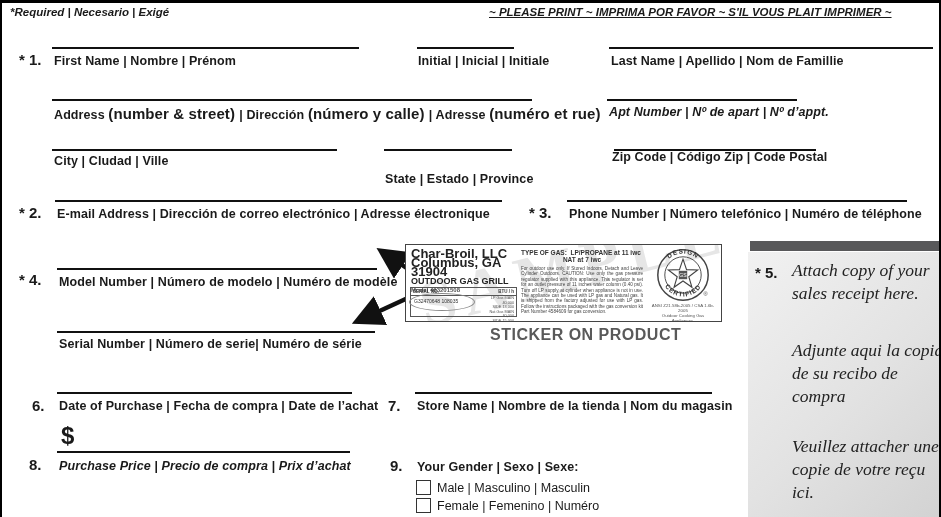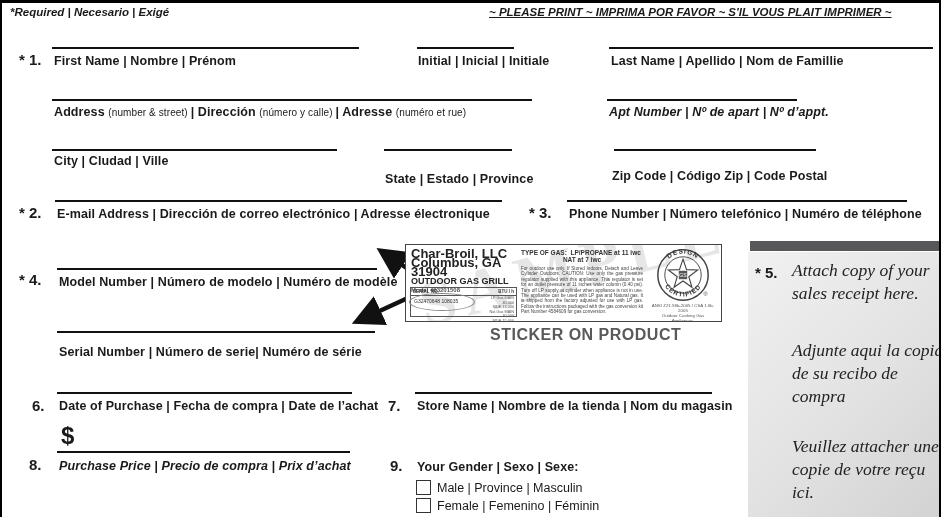--- a/index.html
+++ b/index.html
@@ -6,21 +6,21 @@
   .page{
     position:relative;width:941px;height:517px;background:#fff;overflow:hidden;
     border-top:3px solid #000;border-left:2px solid #000;border-right:2px solid #000;
     font-family:"Liberation Sans",sans-serif;color:#1a1a1a;box-sizing:border-box;
   }
   .abs{position:absolute;}
   .hdr{font-size:11.5px;font-weight:bold;font-style:italic;white-space:nowrap;}
   .hdr-print{text-decoration:underline;}
   .num{font-size:15px;font-weight:bold;white-space:nowrap;}
   .lbl{font-size:12.5px;font-weight:bold;white-space:nowrap;letter-spacing:.1px;}
-  .lbl .rg{font-weight:normal;font-size:10px;}
+  .lbl .rg{font-weight:bold;font-size:15px;}
   .wline{border-bottom:2px solid #111;height:0;}
   .cap{font-size:16px;font-weight:bold;color:#595959;letter-spacing:.5px;white-space:nowrap;}
   
   .sticker{background:#fff;border:1px solid #444;overflow:hidden;font-family:"Liberation Sans",sans-serif;}
   .st-co{font-size:13px;font-weight:bold;line-height:9px;color:#222;}
   .st-prod{font-size:9px;font-weight:bold;line-height:11px;color:#222;}
   .st-model{font-size:6px;font-weight:bold;color:#555;}
   .st-tbl{border:1px solid #555;font-size:4.5px;color:#333;}
   .st-tbl .hd{display:flex;justify-content:space-between;border-bottom:1px solid #555;padding:1px 2px;font-weight:bold;}
   .st-body{font-size:4.6px;line-height:5.4px;color:#444;text-align:justify;}
@@ -60,35 +60,35 @@
   <div class="abs wline" style="left:50px;top:96px;width:480px;"></div>
   <div class="abs lbl" style="left:52px;top:102px;"><span>Address </span><span class="rg">(number &amp; street) </span><span>| Dirección </span><span class="rg">(número y calle) </span><span>| Adresse </span><span class="rg">(numéro et rue)</span></div>
   <div class="abs wline" style="left:605px;top:96px;width:190px;"></div>
   <div class="abs lbl" style="left:607px;top:102px;font-style:italic;">Apt Number | Nº de apart | Nº d’appt.</div>
 
   <div class="abs wline" style="left:50px;top:146px;width:285px;"></div>
   <div class="abs lbl" style="left:52px;top:151px;">City | Cludad | Ville</div>
   <div class="abs wline" style="left:382px;top:146px;width:128px;"></div>
   <div class="abs lbl" style="left:383px;top:169px;text-align:center;">State | Estado | Province</div>
   <div class="abs wline" style="left:612px;top:146px;width:202px;"></div>
-  <div class="abs lbl" style="left:610px;top:166px;">Zip Code | Código Zip | Code Postal</div>
+  <div class="abs lbl" style="left:610px;top:147px;">Zip Code | Código Zip | Code Postal</div>
 
   <div class="abs num" style="left:17px;top:201px;">* 2.</div>
   <div class="abs wline" style="left:53px;top:197px;width:447px;"></div>
   <div class="abs lbl" style="left:55px;top:204px;">E-mail Address | Dirección de correo electrónico | Adresse électronique</div>
 
   <div class="abs num" style="left:527px;top:201px;">* 3.</div>
   <div class="abs wline" style="left:565px;top:197px;width:340px;"></div>
   <div class="abs lbl" style="left:567px;top:204px;">Phone Number | Número telefónico | Numéro de téléphone</div>
 
   <div class="abs num" style="left:17px;top:268px;">* 4.</div>
   <div class="abs wline" style="left:55px;top:265px;width:320px;"></div>
   <div class="abs lbl" style="left:57px;top:272px;">Model Number | Número de modelo | Numéro de modèle</div>
   <div class="abs wline" style="left:55px;top:328px;width:318px;"></div>
-  <div class="abs lbl" style="left:57px;top:334px;margin-top:8px;">Serial Number | Número de serie| Numéro de série</div>
+  <div class="abs lbl" style="left:57px;top:334px;">Serial Number | Número de serie| Numéro de série</div>
 
   <svg class="abs" style="left:340px;top:238px;" width="80" height="92" viewBox="0 0 80 92">
     <defs>
       <marker id="ah" markerWidth="7" markerHeight="7" refX="5" refY="3.5" orient="auto">
         <path d="M0,0 L7,3.5 L0,7 Z" fill="#111"></path>
       </marker>
     </defs>
     <line x1="66" y1="28" x2="42" y2="12" stroke="#111" stroke-width="4.5" marker-end="url(#ah)"></line>
     <line x1="68" y1="56" x2="18" y2="79" stroke="#111" stroke-width="4.5" marker-end="url(#ah)"></line>
   </svg>
@@ -178,20 +178,20 @@
 
   <div class="abs dollar" style="left:59px;top:419px;">$</div>
   <div class="abs wline" style="left:55px;top:448px;width:293px;"></div>
   <div class="abs num" style="left:27px;top:453px;">8.</div>
   <div class="abs lbl" style="left:57px;top:456px;font-style:italic;">Purchase Price | Precio de compra | Prix d’achat</div>
 
   <div class="abs num" style="left:388px;top:454px;">9.</div>
   <div class="abs lbl" style="left:415px;top:457px;">Your Gender | Sexo | Sexe:</div>
   <div class="abs ckrow" style="left:414px;top:477px;">
     <div class="ckbox"></div>
-    <div class="cklbl">Male | Province | Masculin</div>
+    <div class="cklbl">Male | Masculino | Masculin</div>
   </div>
   <div class="abs ckrow" style="left:414px;top:495px;">
     <div class="ckbox"></div>
-    <div class="cklbl">Female | Femenino | Féminin</div>
+    <div class="cklbl">Female | Femenino | Numéro</div>
   </div>
 
 </div>
 
 </body></html>

